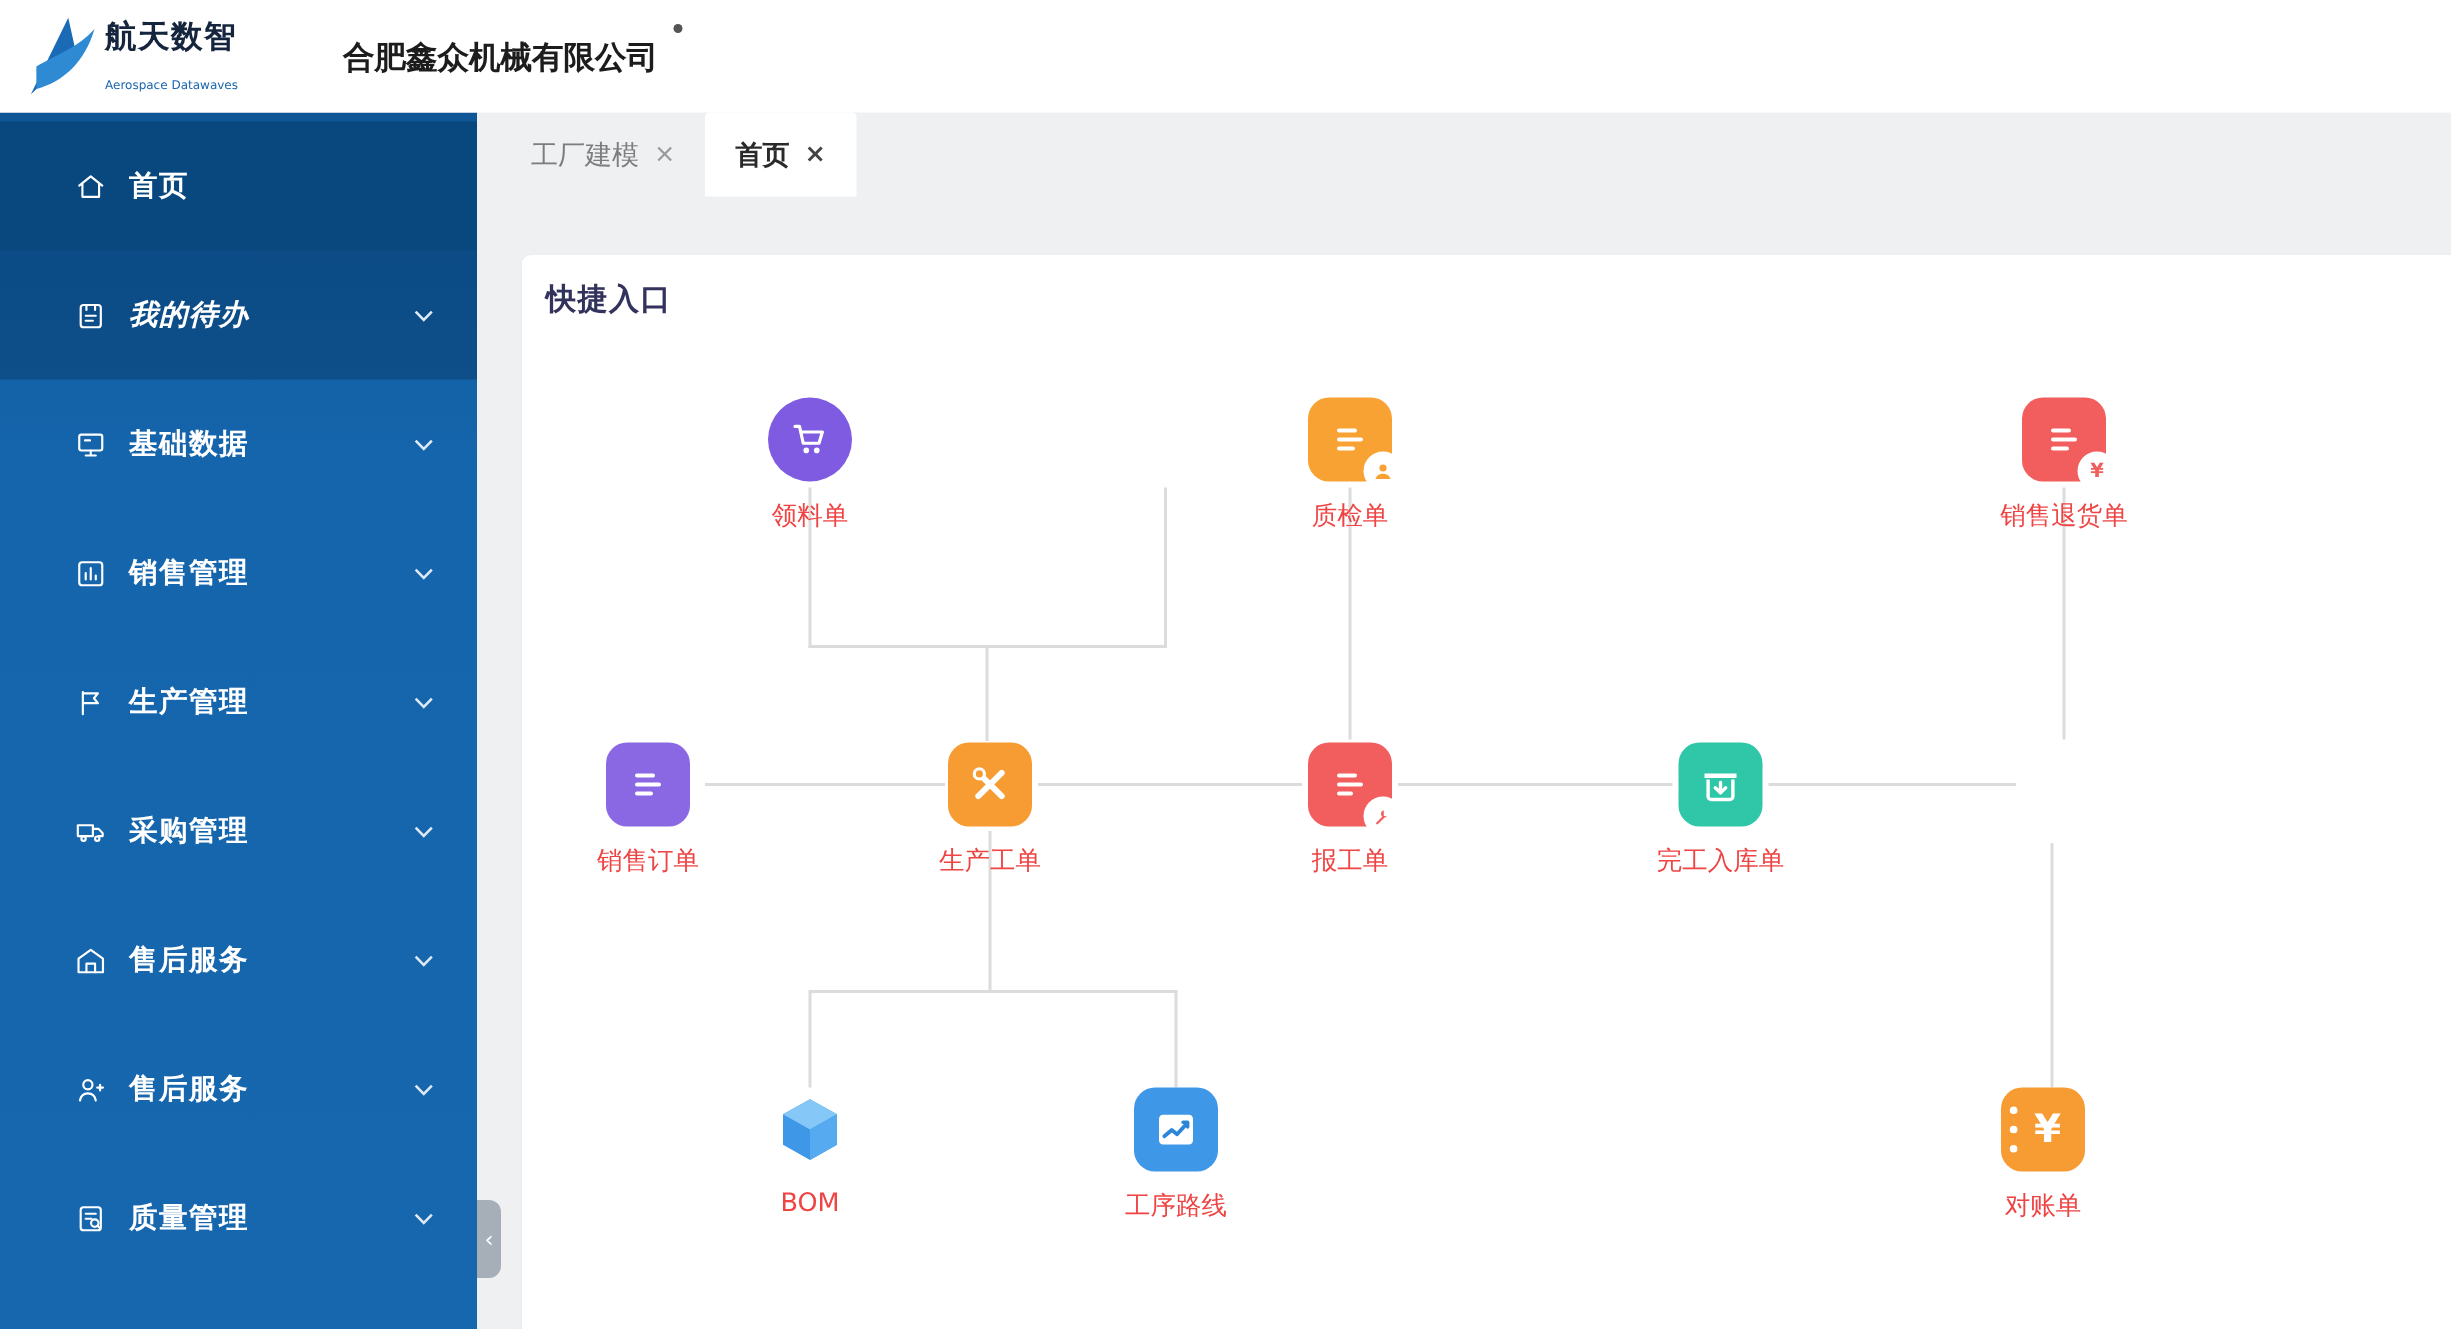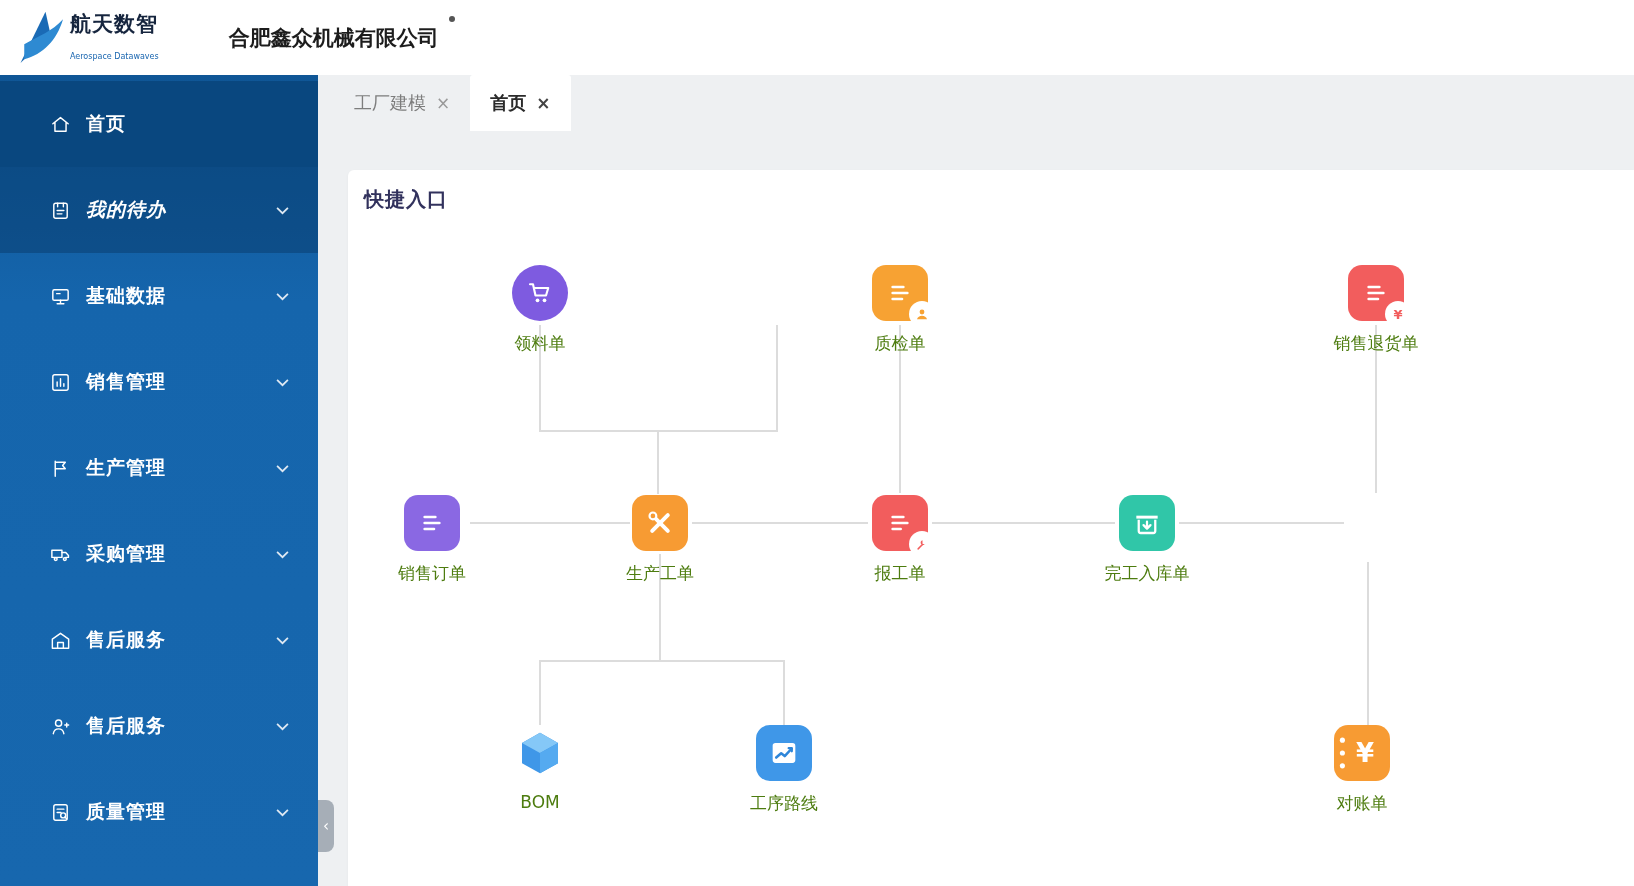--- a/index.html
+++ b/index.html
@@ -40,21 +40,21 @@
   .section-title { position:absolute; left:16px; top:16px; font-size:20px; font-weight:bold; color:#32325d; letter-spacing:1px; }
 
   
   .cline { position:absolute; background:#dcdcdc; z-index:1; }
 
   
   .node { position:absolute; width:140px; display:flex; flex-direction:column; align-items:center; z-index:2; cursor:pointer; }
   .nicon { position:relative; width:56px; height:56px; border-radius:14px; display:flex; align-items:center; justify-content:center; }
   .nicon.circle { border-radius:50%; }
   .nicon.bare { background:transparent !important; }
-  .nlabel { margin-top:11px; font-size:17px; color:#4d7c0f; text-align:center; white-space:nowrap; }
+  .nlabel { margin-top:11px; font-size:17px; color:#ef4444; text-align:center; white-space:nowrap; }
   .nbadge { position:absolute; right:-5px; bottom:-4px; width:22px; height:22px; border-radius:50%; background:#fff; box-shadow:0 0 0 2px #fff; display:flex; align-items:center; justify-content:center; overflow:hidden; }
   .yb { font-size:13px; font-weight:bold; color:#f25d5d; line-height:1; }
   .yuan-big { position:absolute; left:0; right:-6px; top:0; bottom:0; display:flex; align-items:center; justify-content:center; color:#fff; font-size:26px; font-weight:bold; }
 </style>
 </head>
 <body>
 
 <div class="screen">
 
   <div class="header">

